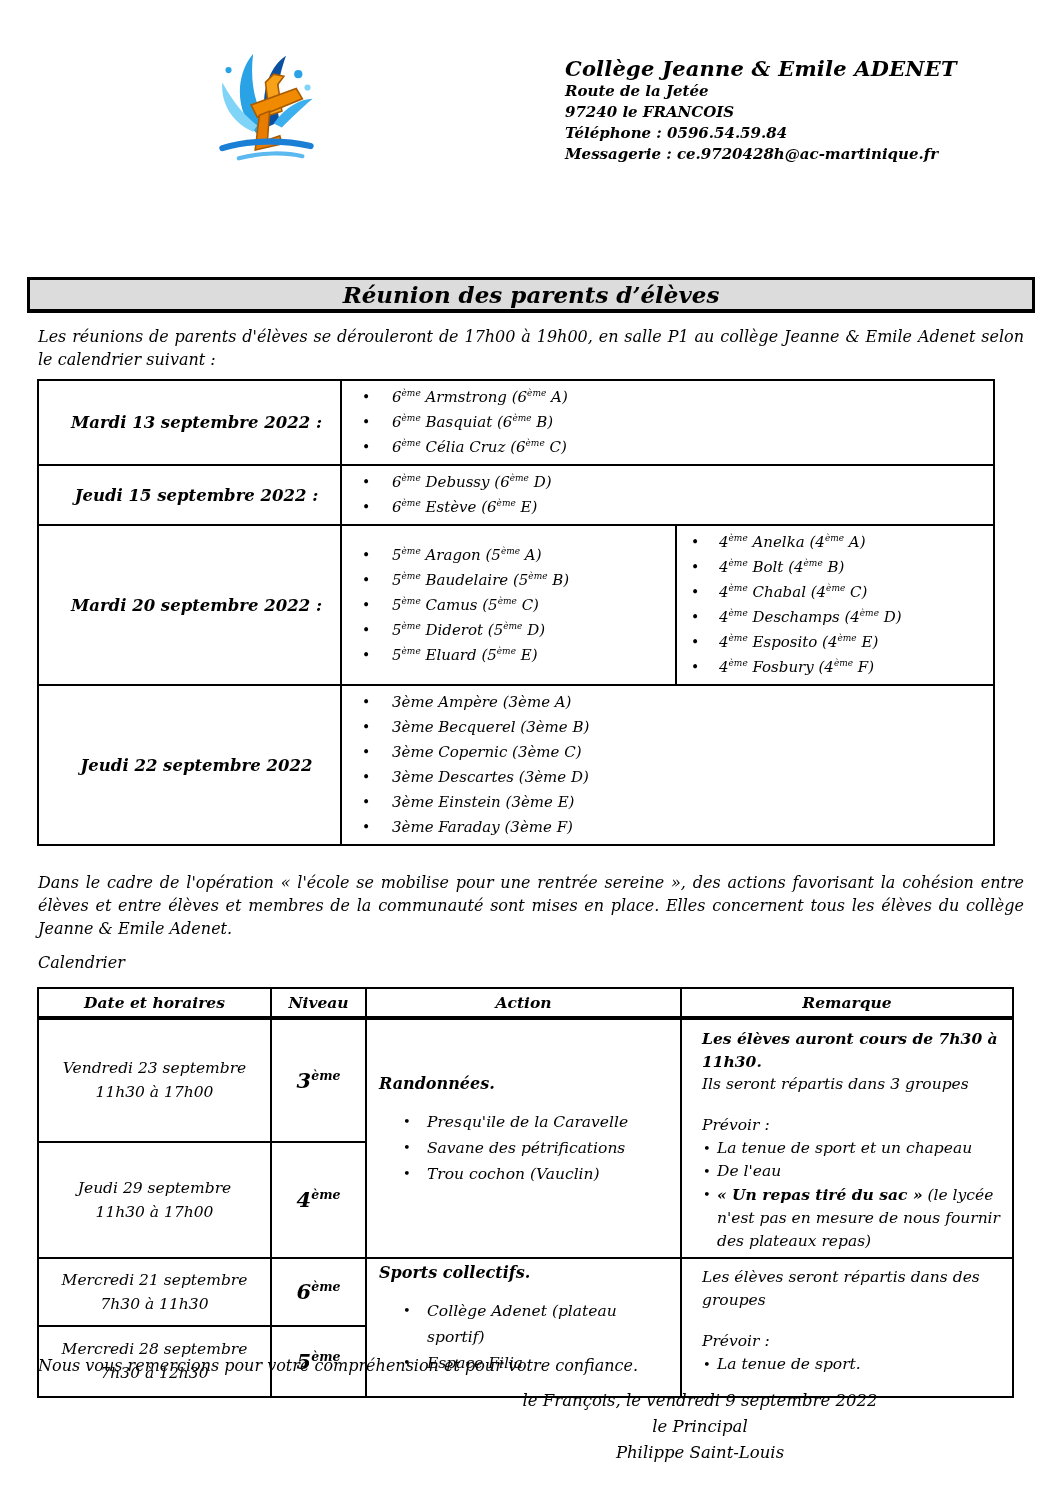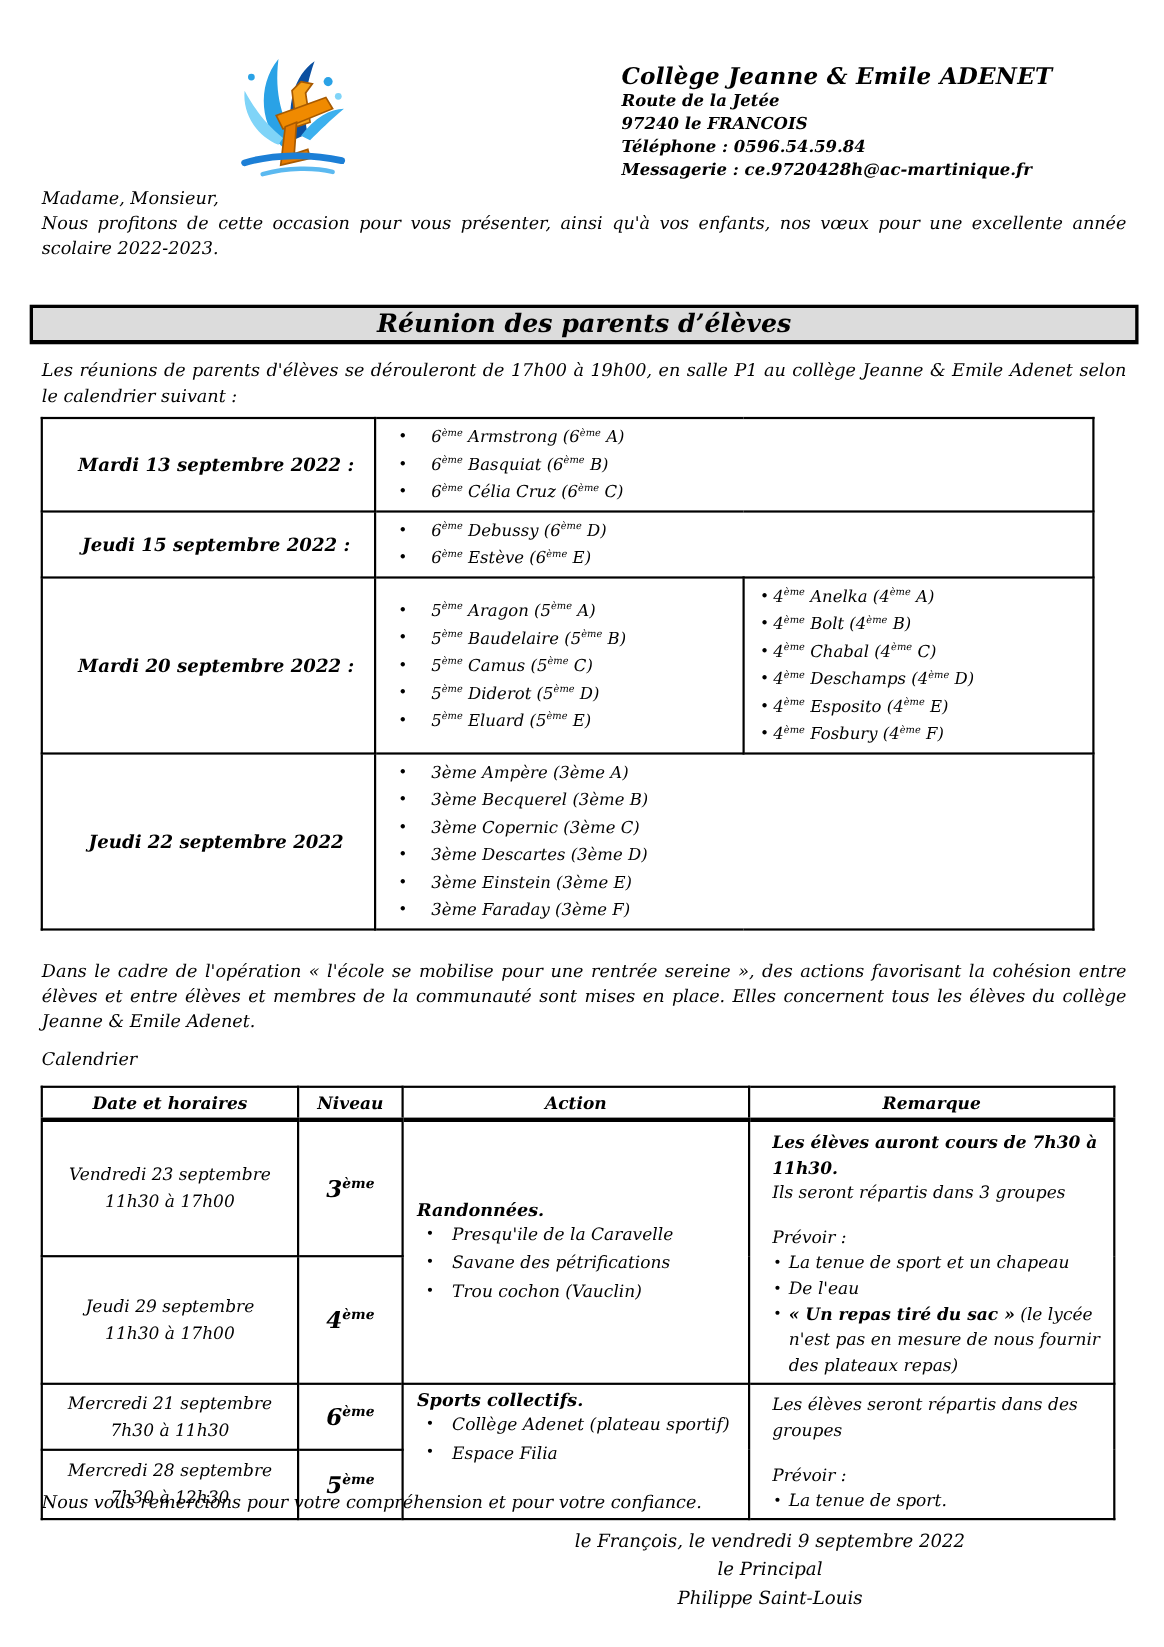--- a/index.html
+++ b/index.html
@@ -32,33 +32,33 @@
   .calendrier{position:absolute;left:38px;top:953px;font-size:16px;}
 
   
   table{border-collapse:collapse;table-layout:fixed;}
   .t1{position:absolute;left:37px;top:379px;width:956px;}
   .t1 td{border:2px solid #000;vertical-align:middle;padding:2px 0;}
   .date-cell{font-weight:bold;font-size:16.5px;padding-left:14px !important;text-align:center;}
   .class-list{margin:0;padding:2px 0;list-style:none;font-size:15px;}
   .class-list li{position:relative;padding-left:50px;line-height:25px;}
   .class-list li::before{content:"\2022";position:absolute;left:20px;font-size:14px;}
-  .list4 li{padding-left:26px;font-style:italic;}
+  .list4 li{padding-left:42px;font-style:italic;}
   .list4 li::before{left:14px;}
 
   
   .t2{position:absolute;left:37px;top:987px;width:975px;}
   .t2 th,.t2 td{border:2px solid #000;}
   .t2 th{font-size:15.5px;font-weight:bold;border-bottom:4px solid #000000;}
   .date2{text-align:center;font-size:15.5px;line-height:24px;vertical-align:middle;}
   .niveau{text-align:center;font-weight:bold;font-size:21px;vertical-align:middle;}
   .action-cell{vertical-align:middle;padding:4px 6px;}
   .action-top{vertical-align:top;}
   .action-title{font-weight:bold;font-size:16px;padding-left:6px;}
-  .action-list{margin:0;padding:0;list-style:none;font-size:15.5px;}
+  .action-list{margin:16px;padding:0;list-style:none;font-size:15.5px;}
   .action-list li{position:relative;padding-left:38px;line-height:26px;}
   .action-list li::before{content:"\2022";position:absolute;left:14px;font-size:13px;}
   .remark-cell{vertical-align:top;padding:7px 8px 4px 20px;font-size:15.5px;line-height:23px;}
   .prevoir{margin-top:18px;}
   .remark-list{margin:0;padding:0;list-style:none;}
   .remark-list li{position:relative;padding-left:15px;}
   .remark-list li::before{content:"\2022";position:absolute;left:1px;font-size:13px;}
 
   
   .thanks{position:absolute;left:38px;top:1356px;font-size:16px;}
@@ -88,24 +88,20 @@
   </div>
 
   <div class="letterhead">
     <div class="school-name">Collège Jeanne &amp; Emile ADENET</div>
     <div class="school-line">Route de la Jetée</div>
     <div class="school-line">97240 le FRANCOIS</div>
     <div class="school-line">Téléphone : 0596.54.59.84</div>
     <div class="school-line">Messagerie : ce.9720428h@ac-martinique.fr</div>
   </div>
 
-  <div class="greeting">
-    <div>Madame, Monsieur,</div>
-    <div class="just">Nous profitons de cette occasion pour vous présenter, ainsi qu'à vos enfants, nos vœux pour une excellente année scolaire 2022-2023.</div>
-  </div>
 
   <div class="bar bar1">
     <span>Réunion des parents d’élèves</span>
   </div>
   <p class="intro intro1 just">Les réunions de parents d'élèves se dérouleront de 17h00 à 19h00, en salle P1 au collège Jeanne &amp; Emile Adenet selon le calendrier suivant :</p>
 
   <table class="t1">
     <colgroup>
         <col style="width:303px">
         <col style="width:335px">

